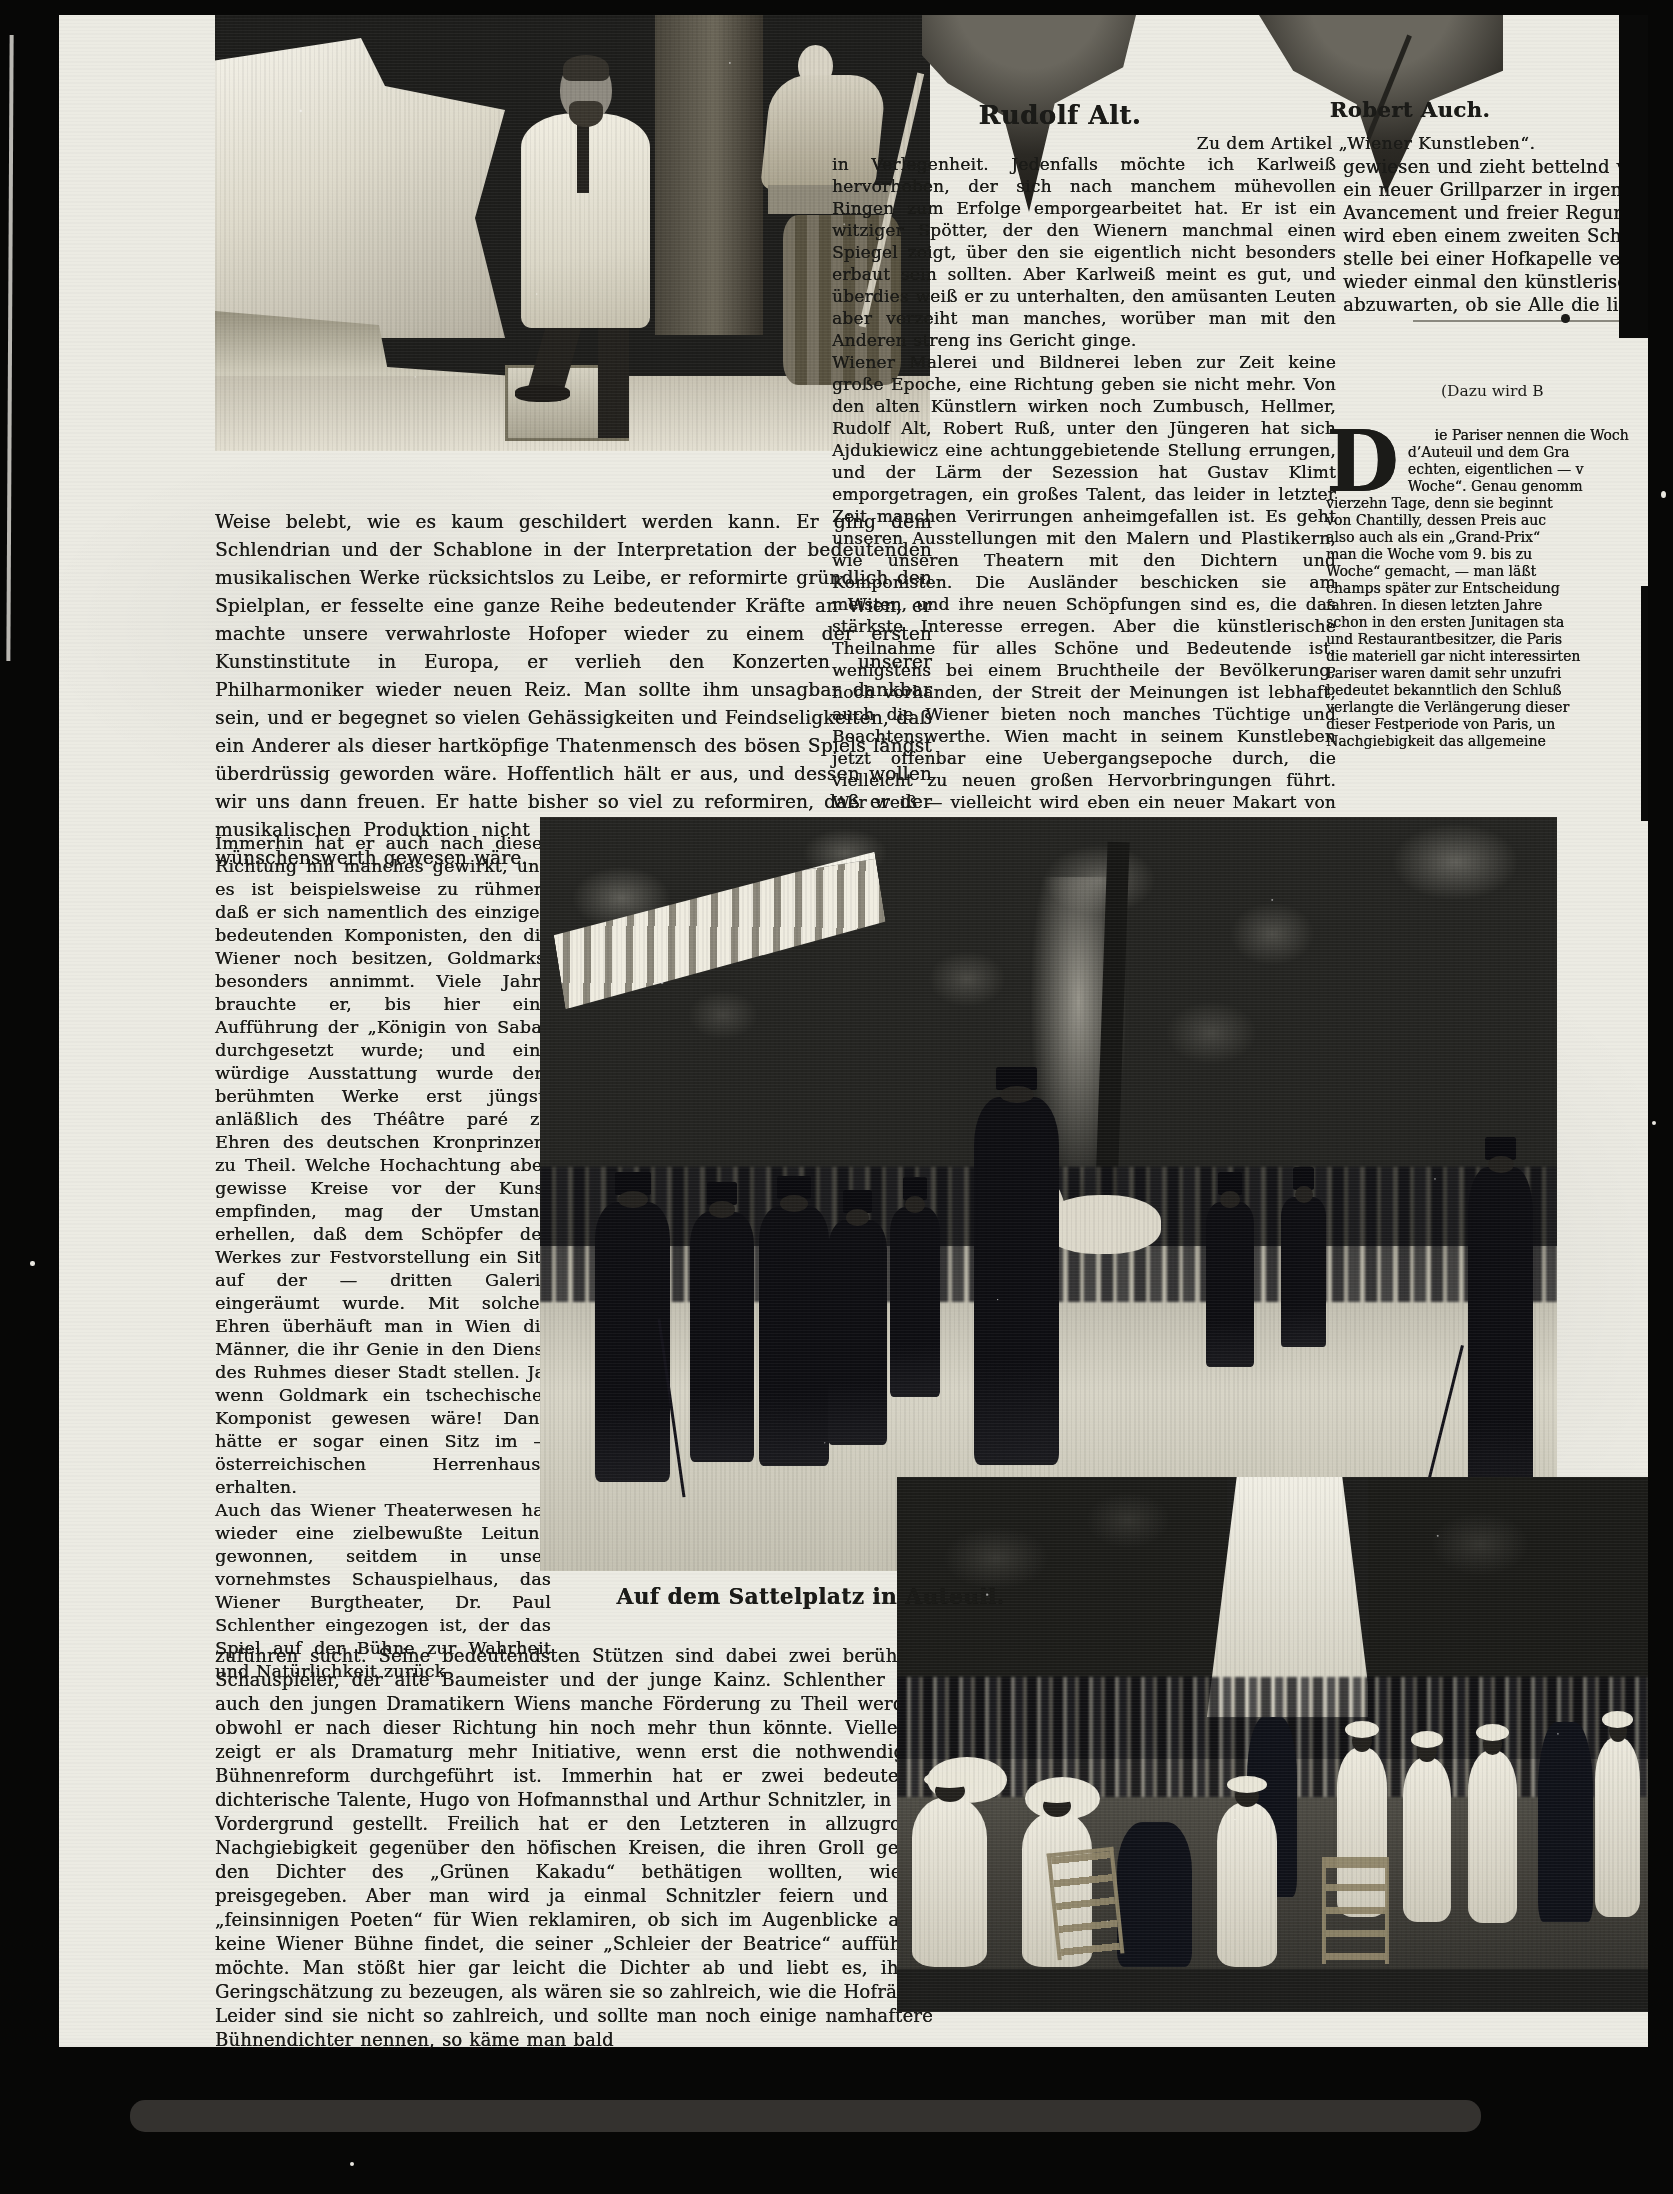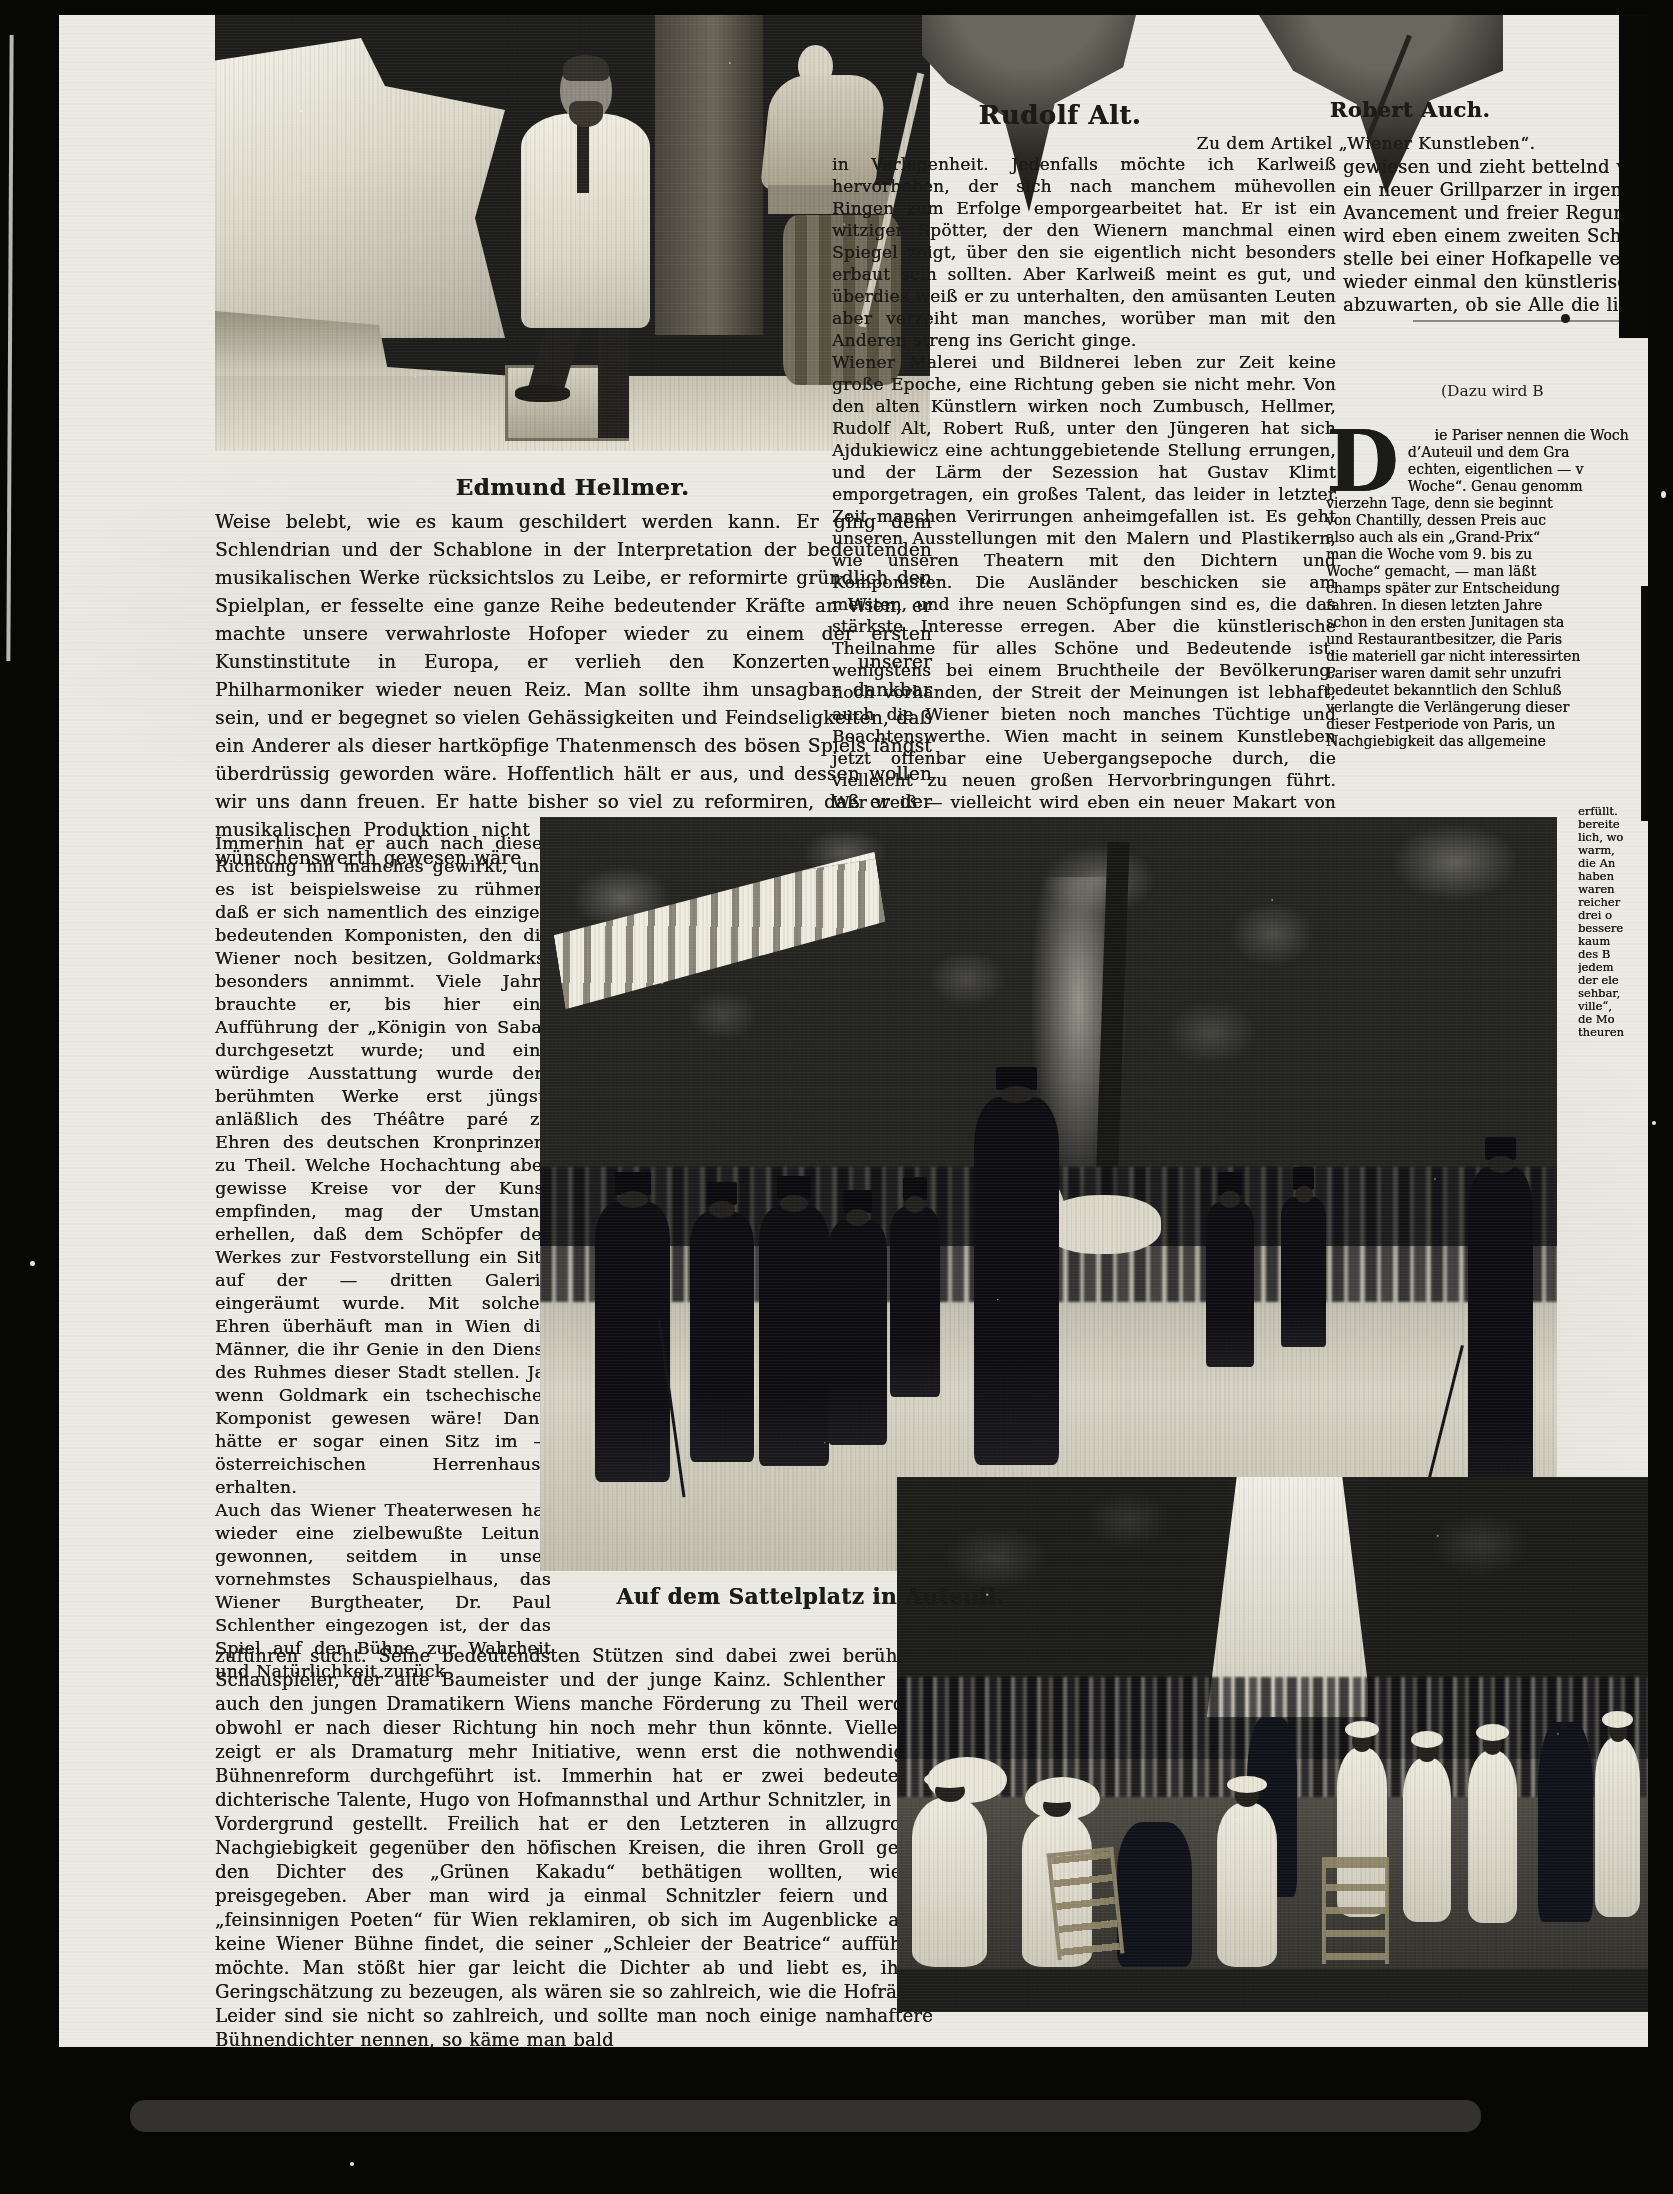--- a/index.html
+++ b/index.html
@@ -171,21 +171,20 @@
       <div class="ph h-barrel"></div>
       <div class="ph h-broom"></div>
       <div class="ph h-crate"></div>
       <div class="ph h-leg1"></div>
       <div class="ph h-leg2"></div>
       <div class="ph h-shoe"></div>
       <div class="ph h-smock"></div>
       <div class="ph h-tie"></div>
       <div class="ph h-head"></div>
     </div>
-    <div class="cap caption-hellmer">Edmund Hellmer.</div>
 
     <div class="frag frag-left"></div>
     <div class="frag frag-right">
       <div class="frag-line"></div>
     </div>
     <div class="cap caption-rudolf">Rudolf Alt.</div>
     <div class="cap caption-russ">Robert Auch.</div>
     <div class="cap caption-sub">Zu dem Artikel „Wiener Kunstleben“.</div>
 
     <div class="btxt col-left-top pre">Weise belebt, wie es kaum geschildert werden kann. Er ging dem Schlendrian und der Schablone in der Interpretation der bedeutenden musikalischen Werke rücksichtslos zu Leibe, er reformirte gründlich den Spielplan, er fesselte eine ganze Reihe bedeutender Kräfte an Wien, er machte unsere verwahrloste Hofoper wieder zu einem der ersten Kunstinstitute in Europa, er verlieh den Konzerten unserer Philharmoniker wieder neuen Reiz. Man sollte ihm unsagbar dankbar sein, und er begegnet so vielen Gehässigkeiten und Feindseligkeiten, daß ein Anderer als dieser hartköpfige Thatenmensch des bösen Spiels längst überdrüssig geworden wäre. Hoffentlich hält er aus, und dessen wollen wir uns dann freuen. Er hatte bisher so viel zu reformiren, daß er der musikalischen Produktion nicht jene Beachtung zuwenden konnte, die wünschenswerth gewesen wäre.</div>
@@ -219,38 +218,20 @@
 fahren. In diesen letzten Jahre
 schon in den ersten Junitagen sta
 und Restaurantbesitzer, die Paris
 die materiell gar nicht interessirten
 Pariser waren damit sehr unzufri
 bedeutet bekanntlich den Schluß
 verlangte die Verlängerung dieser
 dieser Festperiode von Paris, un
 Nachgiebigkeit das allgemeine</span>
     </div>
-    <div class="side-strip hardpre">erfüllt.
-bereite
-lich, wo
-warm,
-die An
-haben
-waren
-reicher
-drei o
-bessere
-kaum
-des B
-jedem
-der ele
-sehbar,
-ville“,
-de Mo
-theuren</div>
 
     <div class="photo photo-sattelplatz">
       <div class="ph s-foliage"></div>
       <div class="ph s-gap"></div>
       <div class="ph s-trunk"></div>
       <div class="ph s-awning"></div>
       <div class="ph s-ground"></div>
       <div class="ph s-crowd"></div>
       <div class="ph s-horse-neck"></div>
       <div class="ph s-horse-body"></div>

